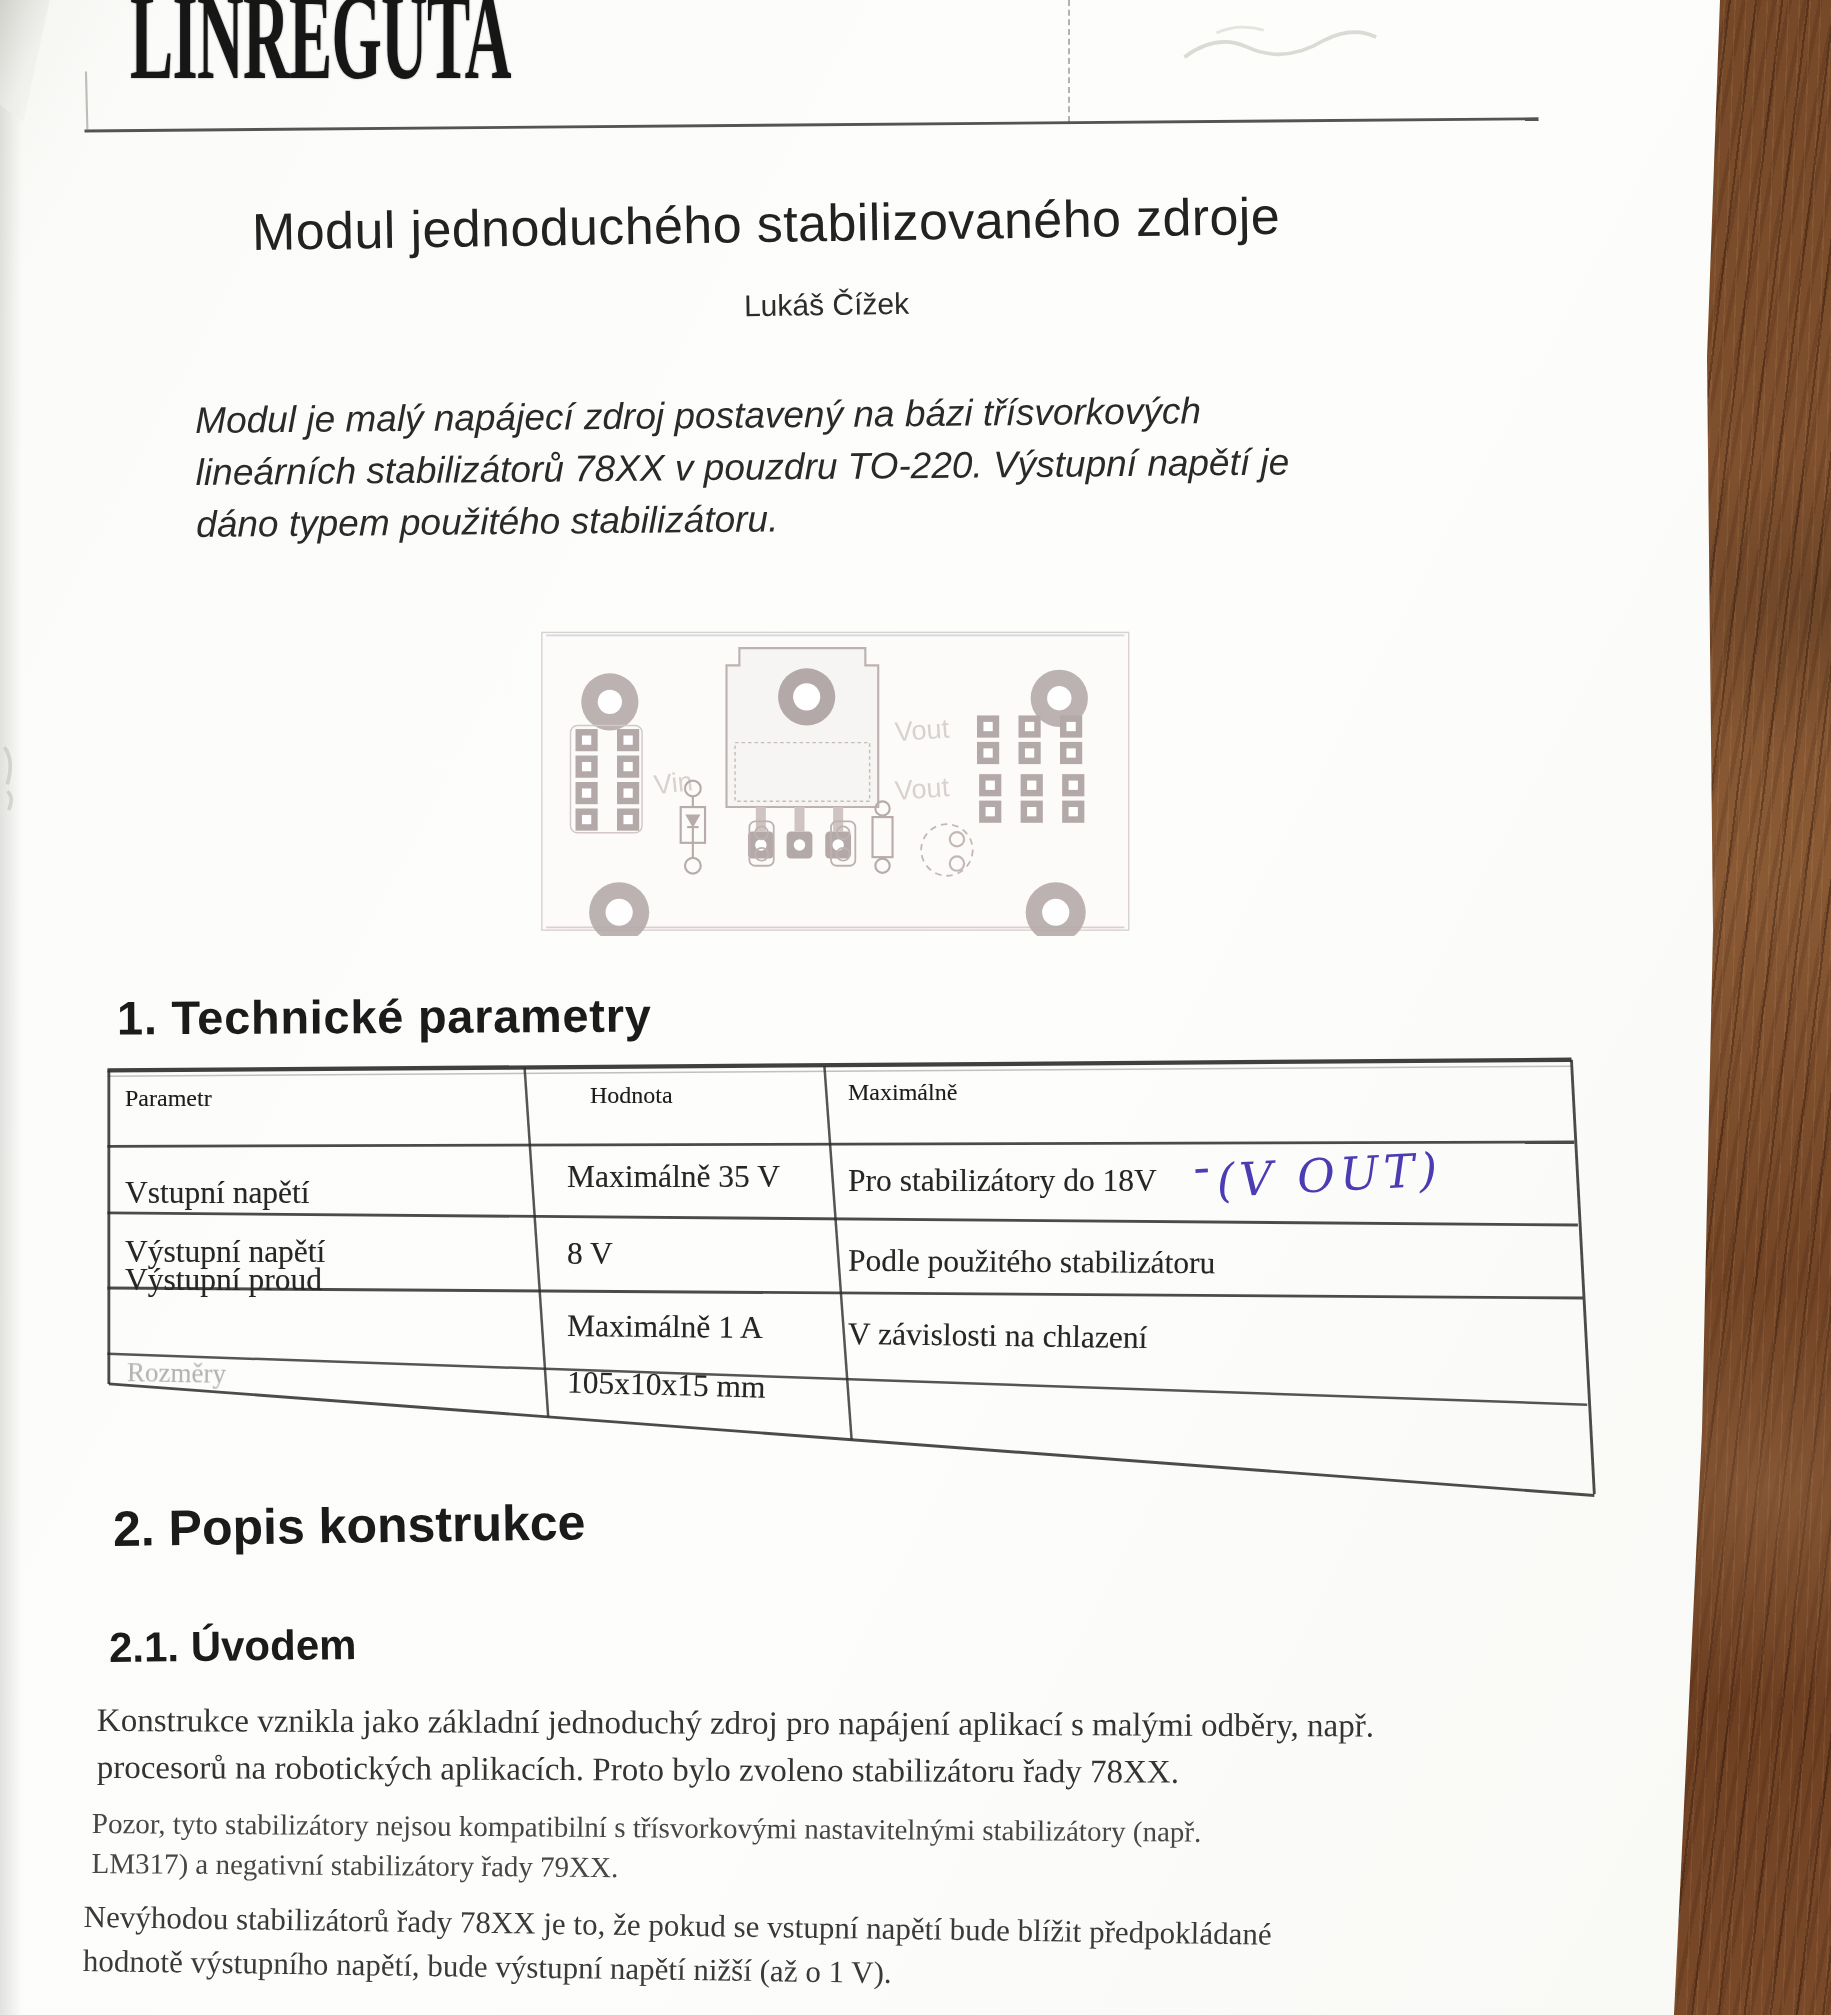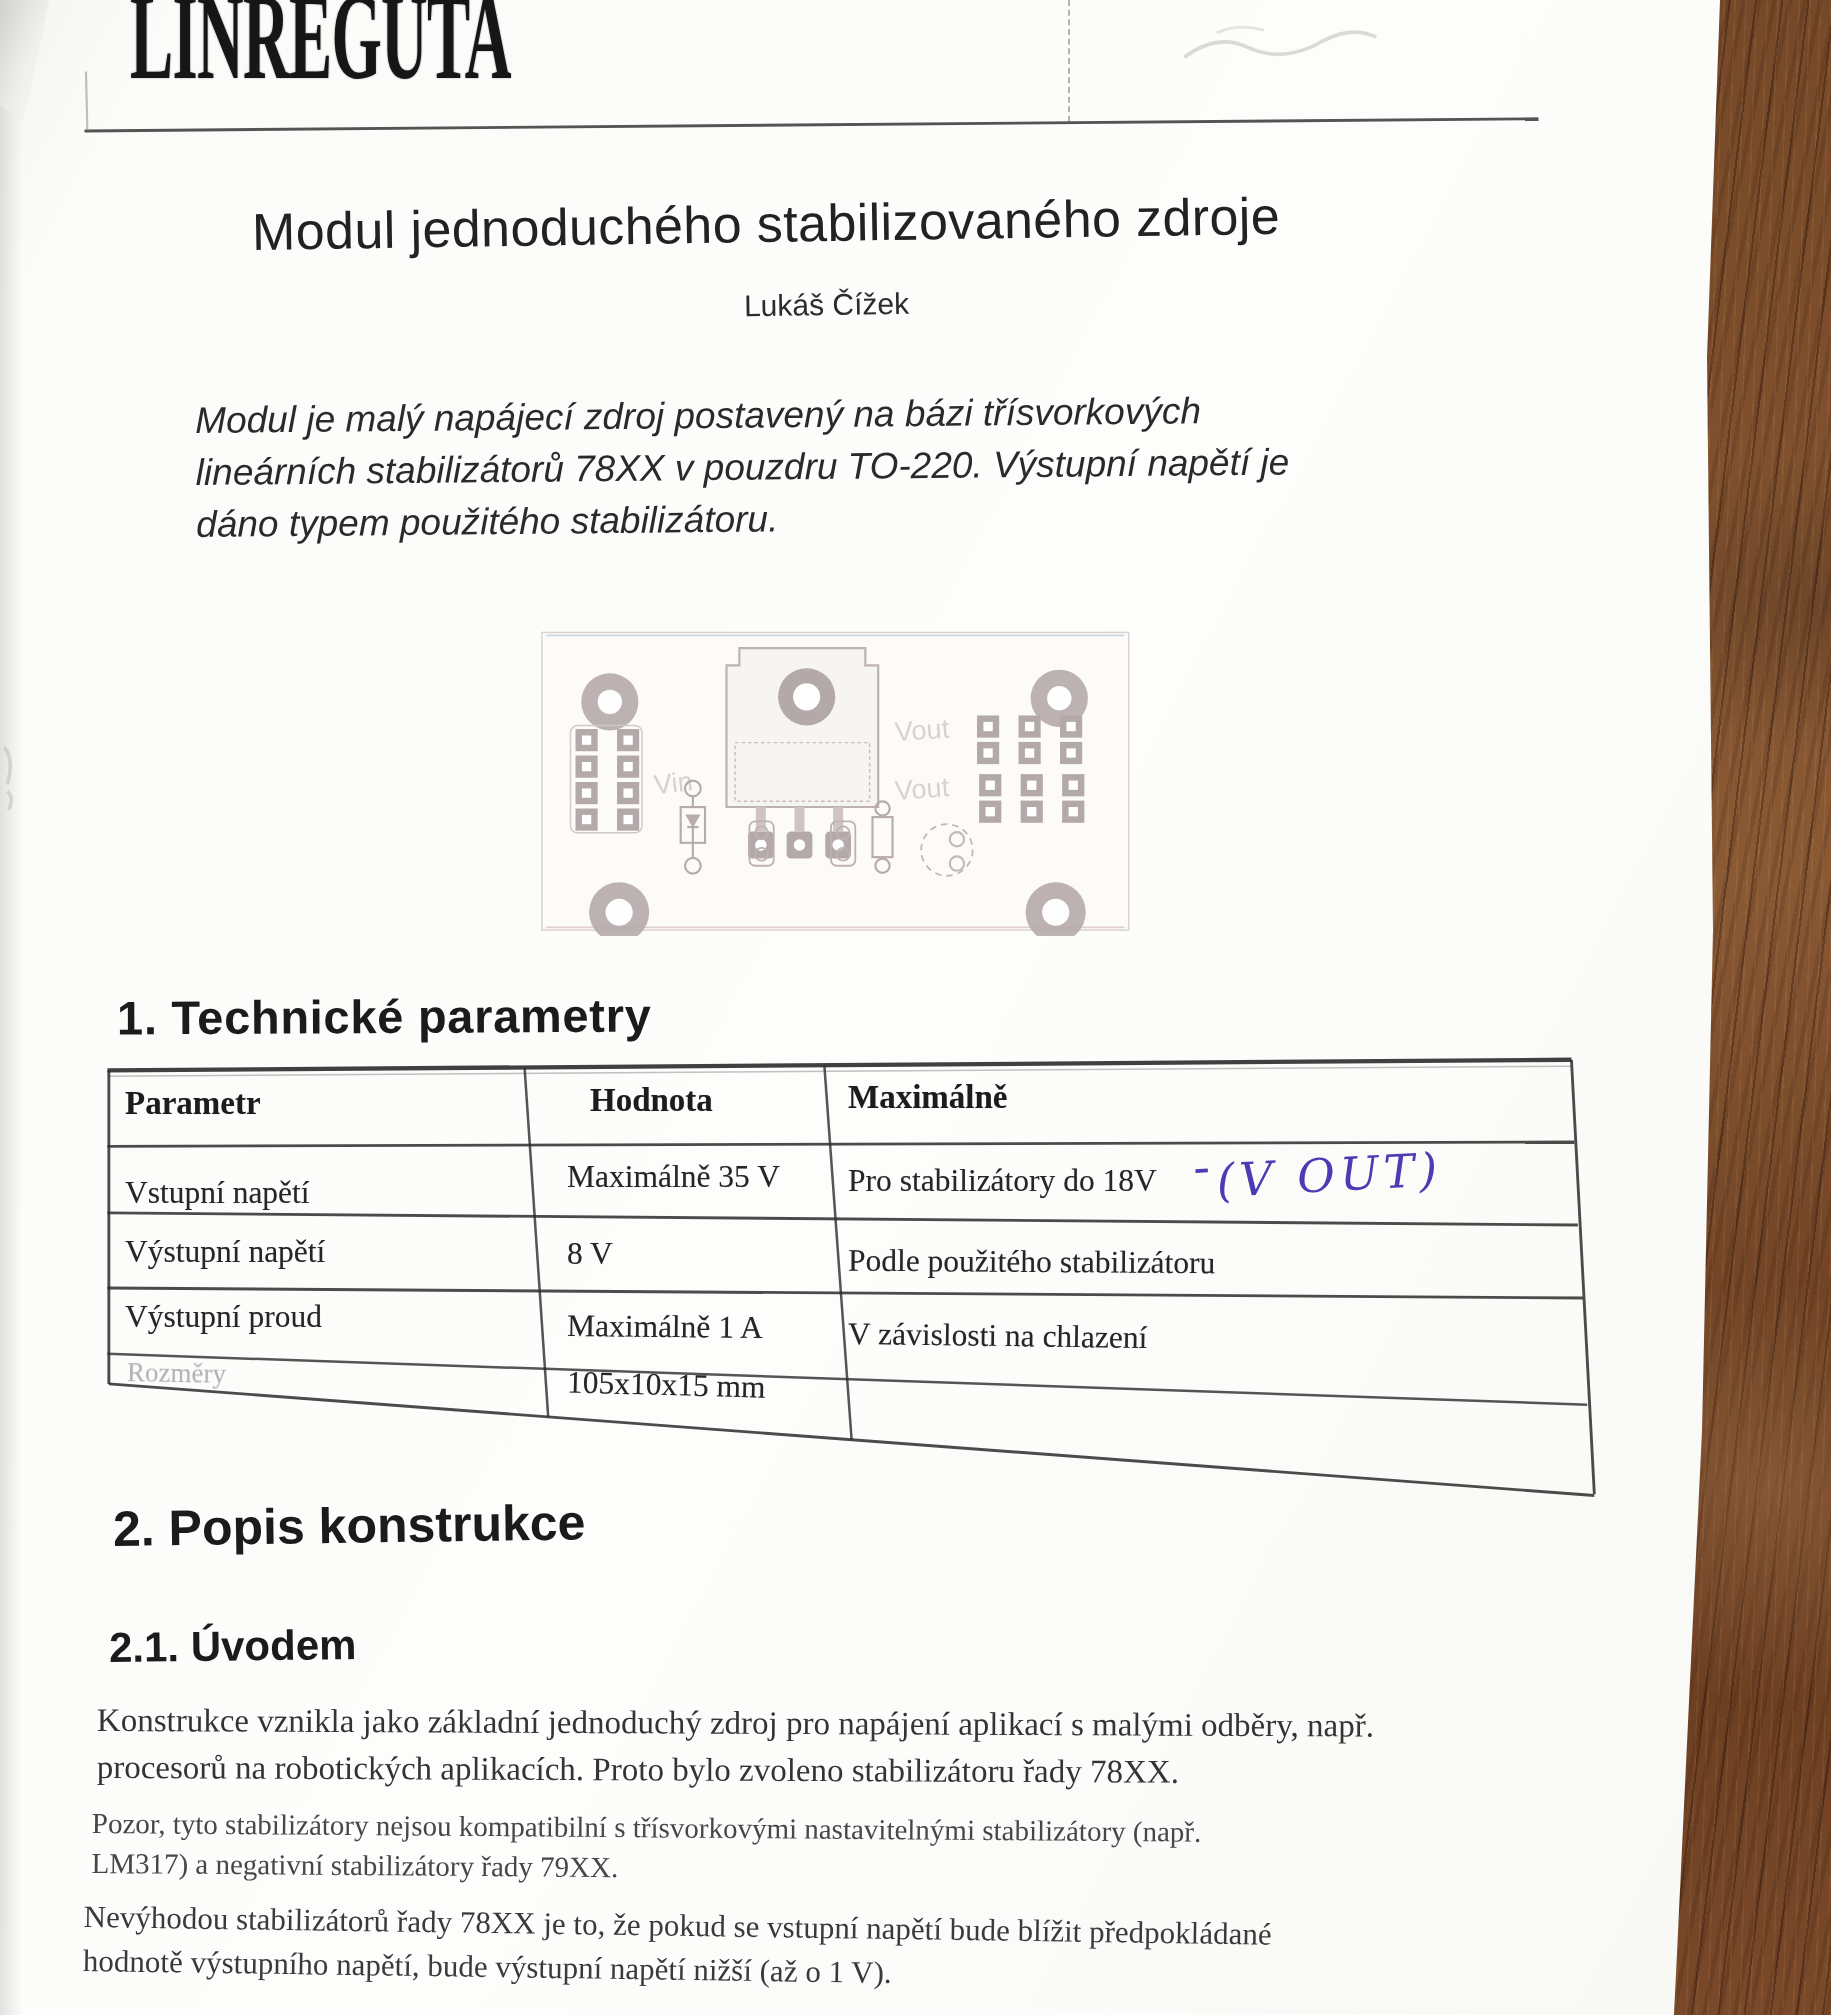--- a/index.html
+++ b/index.html
@@ -40,21 +40,21 @@
   .intro{left:195px;top:395px;font-size:37px;font-style:italic;color:#2a2a2a;
     line-height:52px;transform:rotate(-.55deg);transform-origin:left top;}
   .h1{left:117px;top:989px;font-size:47px;font-weight:bold;color:#1b1b1b;
     letter-spacing:0.7px;transform:rotate(-.3deg);}
   .h2{left:113px;top:1500px;font-size:50px;font-weight:bold;color:#1b1b1b;
     transform:rotate(-.8deg);transform-origin:left center;}
   .h21{left:109px;top:1624px;font-size:42px;font-weight:bold;color:#1b1b1b;
     transform:rotate(-.7deg);transform-origin:left center;}
   .cell{position:absolute;font-family:"Liberation Serif",serif;font-size:31.5px;color:#262626;
     white-space:nowrap;text-shadow:0 0 0.7px rgba(40,40,40,.35);}
-  .cellhead{font-size:33px;font-weight:bold;color:#1c1c1c;}
+  .cellhead{font-size:24px;font-weight:normal;color:#1c1c1c;}
   .faded{opacity:.34;filter:blur(0.7px);font-size:27px;}
   .annot{position:absolute;left:1194px;top:1143px;color:#4b3cb4;white-space:nowrap;
     transform:rotate(-3deg);font-family:"DejaVu Serif",serif;}
   .annot .dash{font-size:31.5px;font-weight:bold;vertical-align:18.6px;letter-spacing:2.9px;}
   .annot .body{font-size:46px;font-style:italic;letter-spacing:5px;font-weight:500;}
   .para{position:absolute;font-family:"Liberation Serif",serif;color:#3d3d3d;
     white-space:nowrap;transform-origin:left top;}
   .p1{left:97px;top:1697px;font-size:33px;line-height:47px;color:#343434;transform:rotate(.25deg);}
   .p2{left:92px;top:1803px;font-size:29px;line-height:40px;color:#474747;transform:rotate(.45deg);}
   .p3{left:84px;top:1895px;font-size:31px;line-height:44px;color:#3a3a3a;transform:rotate(.85deg);}
@@ -248,21 +248,21 @@
 
   <div class="cell" style="left:125px;top:1175px">Vstupní napětí</div>
   <div class="cell" style="left:567px;top:1159px">Maximálně 35 V</div>
   <div class="cell" style="left:848px;top:1163px">Pro stabilizátory do 18V</div>
   <div class="annot"><span class="dash">–</span> <span class="body">(V OUT)</span></div>
 
   <div class="cell" style="left:125px;top:1234px">Výstupní napětí</div>
   <div class="cell" style="left:567px;top:1236px">8 V</div>
   <div class="cell" style="left:848px;top:1244px;transform:rotate(.4deg)">Podle použitého stabilizátoru</div>
 
-  <div class="cell" style="left:125px;top:1299px">Výstupní proud</div>
+  <div class="cell" style="left:125px;top:1262px">Výstupní proud</div>
   <div class="cell" style="left:567px;top:1309px;transform:rotate(.6deg)">Maximálně 1 A</div>
   <div class="cell" style="left:848px;top:1318px;transform:rotate(.8deg)">V závislosti na chlazení</div>
 
   <div class="cell faded" style="left:127px;top:1358px;transform:rotate(1deg)">Rozměry</div>
   <div class="cell" style="left:567px;top:1367px;transform:rotate(1.5deg)">105x10x15 mm</div>
 
   <div class="txt h2">2. Popis konstrukce</div>
   <div class="txt h21">2.1. Úvodem</div>
 
   <div class="para p1">

